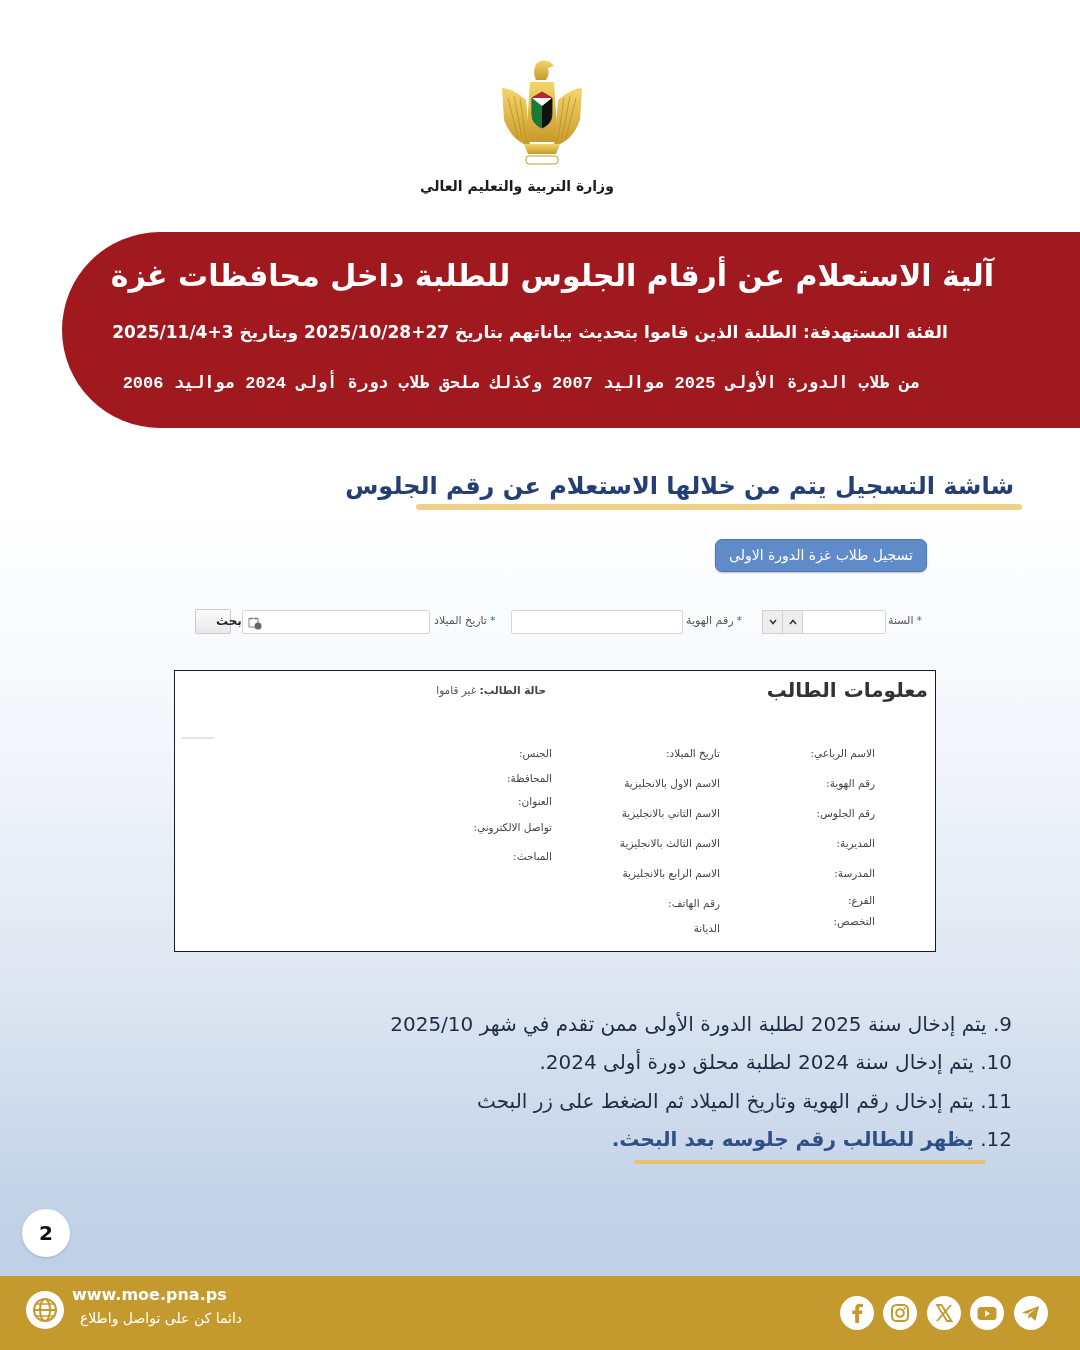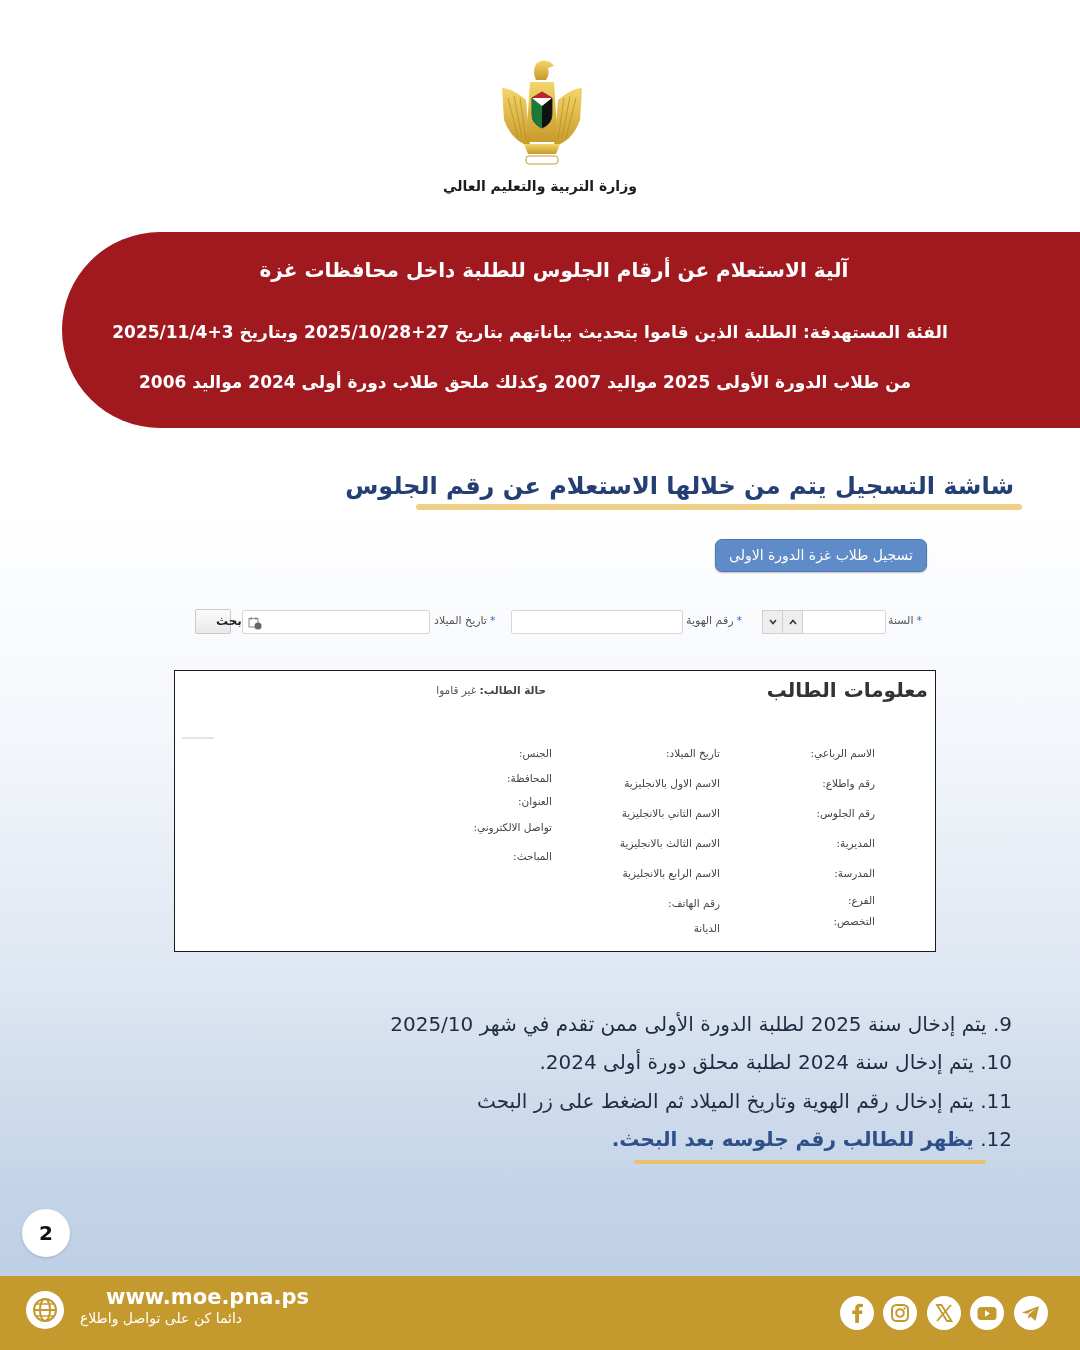--- a/index.html
+++ b/index.html
@@ -8,34 +8,34 @@
       position: relative;
       font-family: "DejaVu Sans", sans-serif;
       background: linear-gradient(180deg, #ffffff 0%, #ffffff 38%, #f3f6fb 55%, #dfe7f2 72%, #c4d4e8 88%, #b9cce5 100%);
       color: #222;
     }
     .abs { position: absolute; }
 
     
     #logo { left: 496px; top: 58px; width: 92px; height: 118px; }
     #ministry-name {
-      left: 420px; top: 178px; width: 240px; text-align: center;
+      left: 420px; top: 178px; width: 240px; text-align: left;
       font-size: 14px; font-weight: bold; color: #1c1c1c; direction: rtl;
     }
 
     
     #banner {
       left: 62px; top: 232px; width: 1018px; height: 196px;
       background: #a0191e;
       border-radius: 100px 0 0 100px;
     }
     .banner-text { color: #fff; direction: rtl; text-align: center; font-weight: bold; white-space: nowrap; }
-    #banner-title { left: 124px; top: 258px; width: 860px; font-size: 20px; }
+    #banner-title { left: 134px; top: 258px; width: 860px; font-size: 30px; }
     #banner-line1 { left: 80px; top: 322px; width: 900px; font-size: 17px; }
-    #banner-line2 { left: 130px; top: 372px; width: 790px; font-size: 17px; }
+    #banner-line2 { left: 130px; top: 372px; width: 790px; font-size: 17px; font-family: Liberation Mono, monospace; }
 
     
     #section-heading {
       right: 66px; top: 472px;
       font-size: 24px; font-weight: bold; color: #243f73; direction: rtl; white-space: nowrap;
     }
     #section-underline { left: 416px; top: 504px; width: 606px; height: 6px; background: #f0cf86; border-radius: 3px; }
 
     
     #register-button {
@@ -89,21 +89,21 @@
     
     #page-number {
       left: 22px; top: 1209px; width: 48px; height: 48px; border-radius: 50%;
       background: #fff; text-align: center; line-height: 48px; font-size: 20px; font-weight: bold; color: #111;
       box-shadow: 0 1px 3px rgba(0,0,0,.15);
     }
 
     
     #footer { left: 0; top: 1276px; width: 1080px; height: 74px; background: #c49a2f; }
     #globe-icon { left: 26px; top: 1291px; width: 38px; height: 38px; border-radius: 50%; background: #fff; }
-    #site-url { left: 72px; top: 1285px; font-size: 21px; font-weight: bold; color: #fff; white-space: nowrap; margin-left: 34px; }
+    #site-url { left: 72px; top: 1285px; font-size: 16px; font-weight: bold; color: #fff; white-space: nowrap; }
     #tagline { left: 72px; top: 1310px; font-size: 14px; color: #fff; direction: rtl; white-space: nowrap; width: 178px; text-align: center; }
     .social { top: 1296px; width: 34px; height: 34px; border-radius: 50%; background: #fff; }
     .social svg { width: 34px; height: 34px; }
     #fb { left: 840px; }
     #ig { left: 883px; }
     #xx { left: 927px; }
     #yt { left: 970px; }
     #tg { left: 1014px; }
   </style>
 </head>
@@ -191,21 +191,21 @@
 <div id="info-panel" class="abs"></div>
 <div id="info-title" class="abs">معلومات الطالب</div>
 <div id="status-row" class="abs">
   <span class="lbl">حالة الطالب:</span>
   <span>غير قاموا</span>
 </div>
 <div id="faint-line" class="abs"></div>
 
 <div id="col1" class="abs info-col">
   <div style="top:747px">الاسم الرباعي:</div>
-  <div style="top:777px">رقم واطلاع:</div>
+  <div style="top:777px">رقم الهوية:</div>
   <div style="top:807px">رقم الجلوس:</div>
   <div style="top:837px">المديرية:</div>
   <div style="top:867px">المدرسة:</div>
   <div style="top:894px">الفرع:</div>
   <div style="top:915px">التخصص:</div>
 </div>
 <div id="col2" class="abs info-col">
   <div style="top:747px">تاريخ الميلاد:</div>
   <div style="top:777px">الاسم الاول بالانجليزية</div>
   <div style="top:807px">الاسم الثاني بالانجليزية</div>

